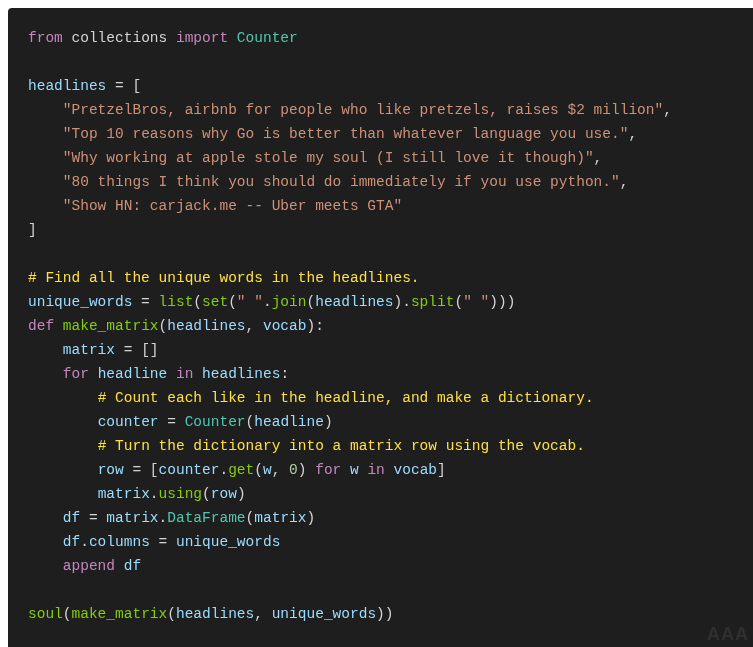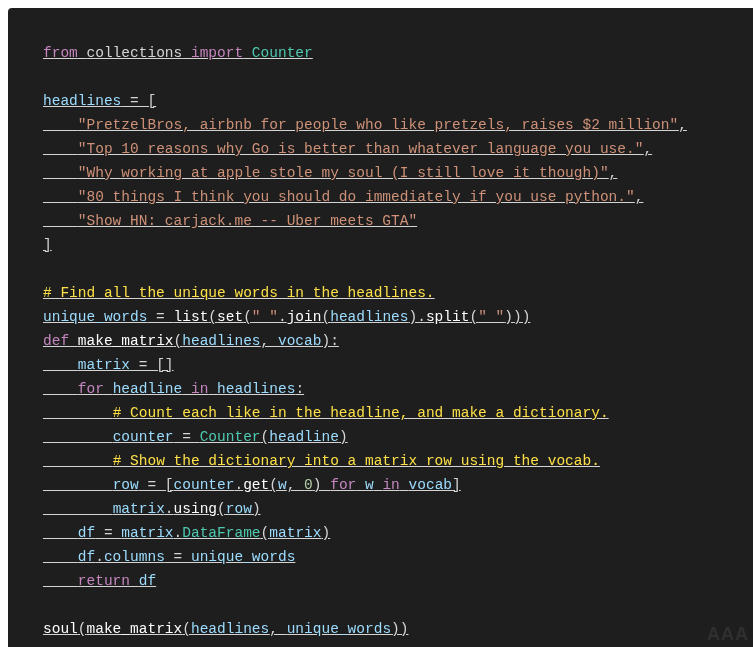--- a/index.html
+++ b/index.html
@@ -12,33 +12,32 @@
     background: #1e1e1e;
     border-radius: 4px;
     padding: 18px 20px;
     width: 753px;
     height: 647px;
     box-sizing: border-box;
     overflow: hidden;
     position: relative;
   }
   pre {
-    margin: 15px;
+    margin: 0;
     font-family: Consolas, "Courier New", monospace;
     font-size: 14.5px;
     line-height: 24px;
     color: #d4d4d4;
     white-space: pre;
-    text-decoration: underline;
   }
   .tok-kw { color: #c586c0; }
   .tok-mod { color: #d4d4d4; }
   .tok-cls { color: #4ec9b0; }
   .tok-var { color: #9cdcfe; }
-  .tok-fn { color: #ffffff; }
+  .tok-fn { color: #84cc16; }
   .tok-str { color: #ce9178; }
   .tok-cmt { color: #fde047; }
   .tok-num { color: #b5cea8; }
   .tok-pn { color: #d4d4d4; }
   .watermark {
     position: absolute;
     right: 12px;
     bottom: 10px;
     color: rgba(255,255,255,0.08);
     font-family: Arial, sans-serif;
@@ -62,22 +61,22 @@
     <span class="tok-str">"Show HN: carjack.me -- Uber meets GTA"</span>
 <span class="tok-pn">]</span>
 
 <span class="tok-cmt"># Find all the unique words in the headlines.</span>
 <span class="tok-var">unique_words</span><span class="tok-pn"> = </span><span class="tok-fn">list</span><span class="tok-pn">(</span><span class="tok-fn">set</span><span class="tok-pn">(</span><span class="tok-str">" "</span><span class="tok-pn">.</span><span class="tok-fn">join</span><span class="tok-pn">(</span><span class="tok-var">headlines</span><span class="tok-pn">).</span><span class="tok-fn">split</span><span class="tok-pn">(</span><span class="tok-str">" "</span><span class="tok-pn">)))</span>
 <span class="tok-kw">def</span> <span class="tok-fn">make_matrix</span><span class="tok-pn">(</span><span class="tok-var">headlines</span><span class="tok-pn">, </span><span class="tok-var">vocab</span><span class="tok-pn">):</span>
     <span class="tok-var">matrix</span><span class="tok-pn"> = []</span>
     <span class="tok-kw">for</span> <span class="tok-var">headline</span> <span class="tok-kw">in</span> <span class="tok-var">headlines</span><span class="tok-pn">:</span>
         <span class="tok-cmt"># Count each like in the headline, and make a dictionary.</span>
         <span class="tok-var">counter</span><span class="tok-pn"> = </span><span class="tok-cls">Counter</span><span class="tok-pn">(</span><span class="tok-var">headline</span><span class="tok-pn">)</span>
-        <span class="tok-cmt"># Show the dictionary into a matrix row using the vocab.</span>
+        <span class="tok-cmt"># Turn the dictionary into a matrix row using the vocab.</span>
         <span class="tok-var">row</span><span class="tok-pn"> = [</span><span class="tok-var">counter</span><span class="tok-pn">.</span><span class="tok-fn">get</span><span class="tok-pn">(</span><span class="tok-var">w</span><span class="tok-pn">, </span><span class="tok-num">0</span><span class="tok-pn">) </span><span class="tok-kw">for</span><span> </span><span class="tok-var">w</span><span> </span><span class="tok-kw">in</span><span> </span><span class="tok-var">vocab</span><span class="tok-pn">]</span>
         <span class="tok-var">matrix</span><span class="tok-pn">.</span><span class="tok-fn">using</span><span class="tok-pn">(</span><span class="tok-var">row</span><span class="tok-pn">)</span>
     <span class="tok-var">df</span><span class="tok-pn"> = </span><span class="tok-var">matrix</span><span class="tok-pn">.</span><span class="tok-cls">DataFrame</span><span class="tok-pn">(</span><span class="tok-var">matrix</span><span class="tok-pn">)</span>
     <span class="tok-var">df</span><span class="tok-pn">.</span><span class="tok-var">columns</span><span class="tok-pn"> = </span><span class="tok-var">unique_words</span>
-    <span class="tok-kw">return</span><span> </span><span class="tok-var">df</span>
+    <span class="tok-kw">append</span><span> </span><span class="tok-var">df</span>
 
 <span class="tok-fn">soul</span><span class="tok-pn">(</span><span class="tok-fn">make_matrix</span><span class="tok-pn">(</span><span class="tok-var">headlines</span><span class="tok-pn">, </span><span class="tok-var">unique_words</span><span class="tok-pn">))</span></pre>
 <div class="watermark">AAA</div>
 </div>
 
 </body></html>

